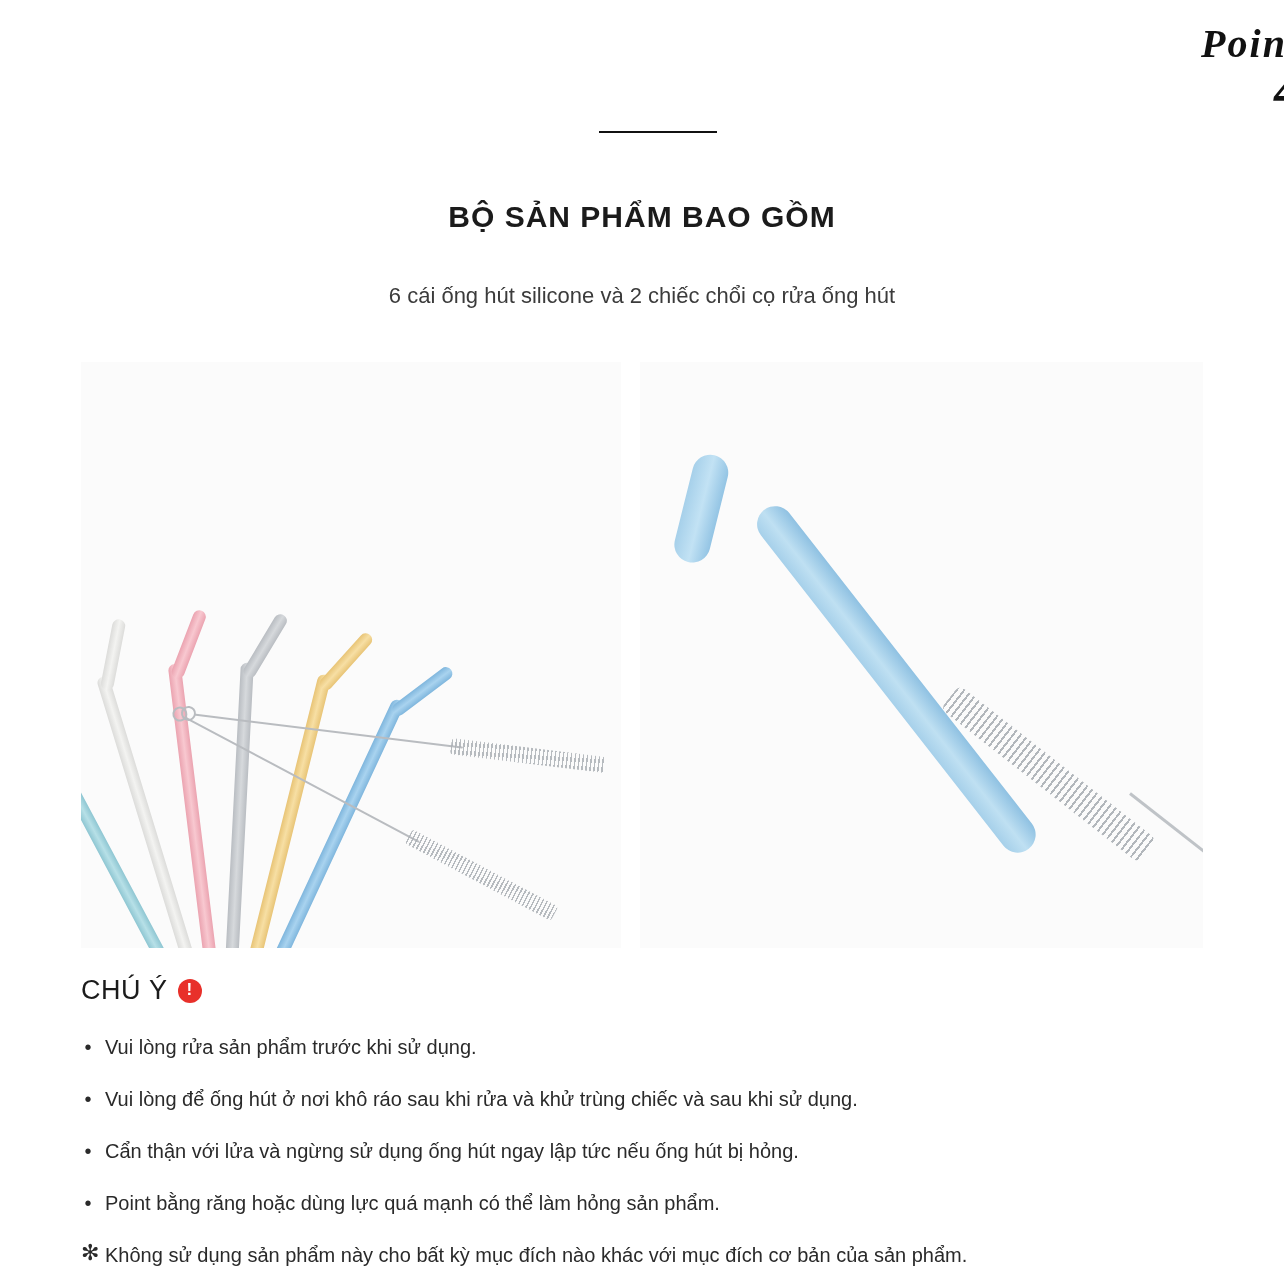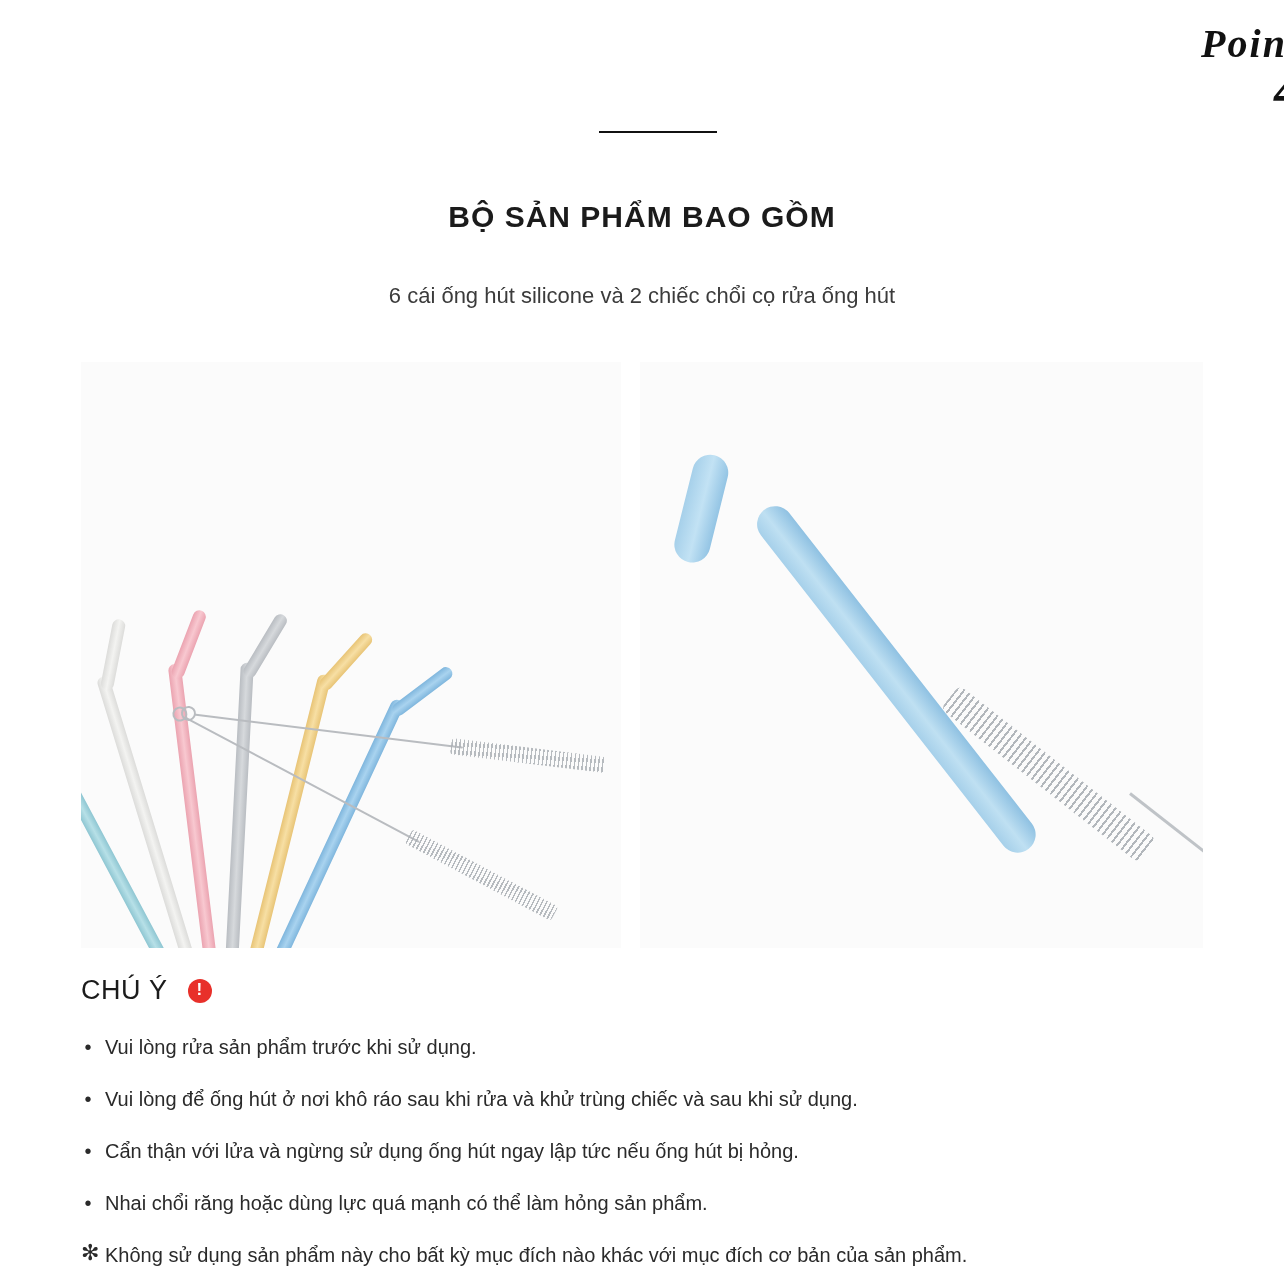--- a/index.html
+++ b/index.html
@@ -200,21 +200,21 @@
   
   .notes {
     position: absolute;
     top: 975px;
     left: 81px;
     width: 1130px;
   }
   .notes-head {
     display: flex;
     align-items: center;
-    gap: 20px;
+    gap: 10px;
     font-size: 27px;
     color: #1b1b1b;
     letter-spacing: 0.5px;
   }
   .warn-icon {
     display: inline-flex;
     align-items: center;
     justify-content: center;
     width: 24px;
     height: 24px;
@@ -336,20 +336,20 @@
     <li class="note-item">
       <span class="note-marker">•</span>
       <span>Vui lòng để ống hút ở nơi khô ráo sau khi rửa và khử trùng chiếc và sau khi sử dụng.</span>
     </li>
     <li class="note-item">
       <span class="note-marker">•</span>
       <span>Cẩn thận với lửa và ngừng sử dụng ống hút ngay lập tức nếu ống hút bị hỏng.</span>
     </li>
     <li class="note-item">
       <span class="note-marker">•</span>
-      <span>Nhai chổi răng hoặc dùng lực quá mạnh có thể làm hỏng sản phẩm.</span>
+      <span>Point bằng răng hoặc dùng lực quá mạnh có thể làm hỏng sản phẩm.</span>
     </li>
     <li class="note-item star">
       <span class="note-marker">✻</span>
       <span>Không sử dụng sản phẩm này cho bất kỳ mục đích nào khác với mục đích cơ bản của sản phẩm.</span>
     </li>
   </ul>
 </div>
 
 </body></html>

